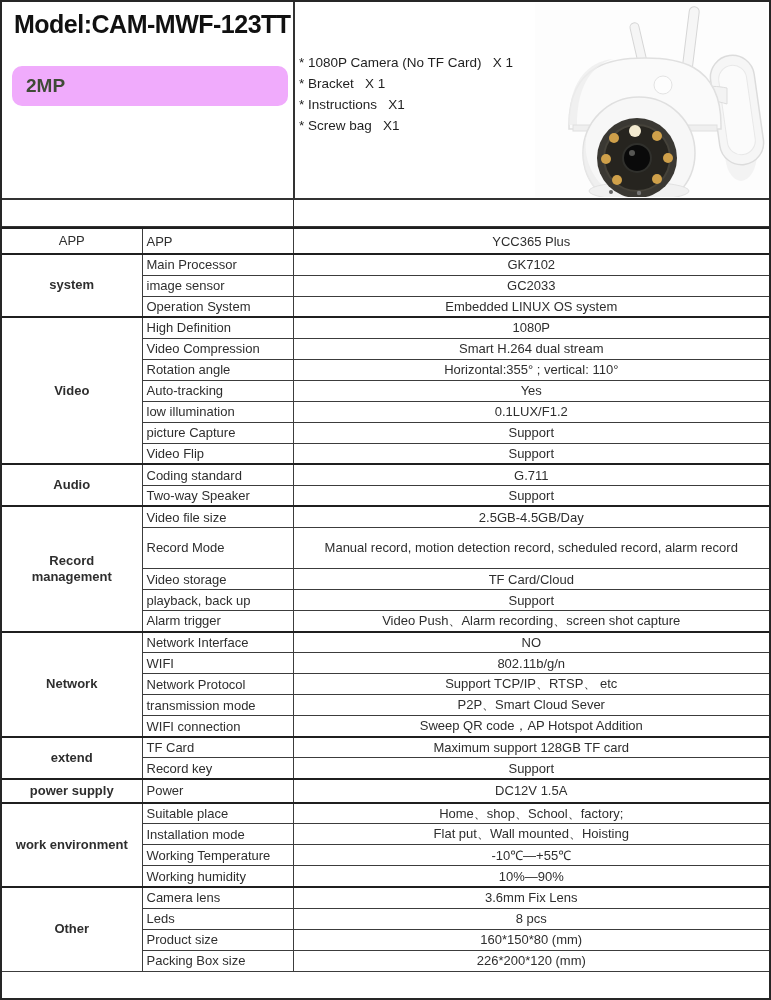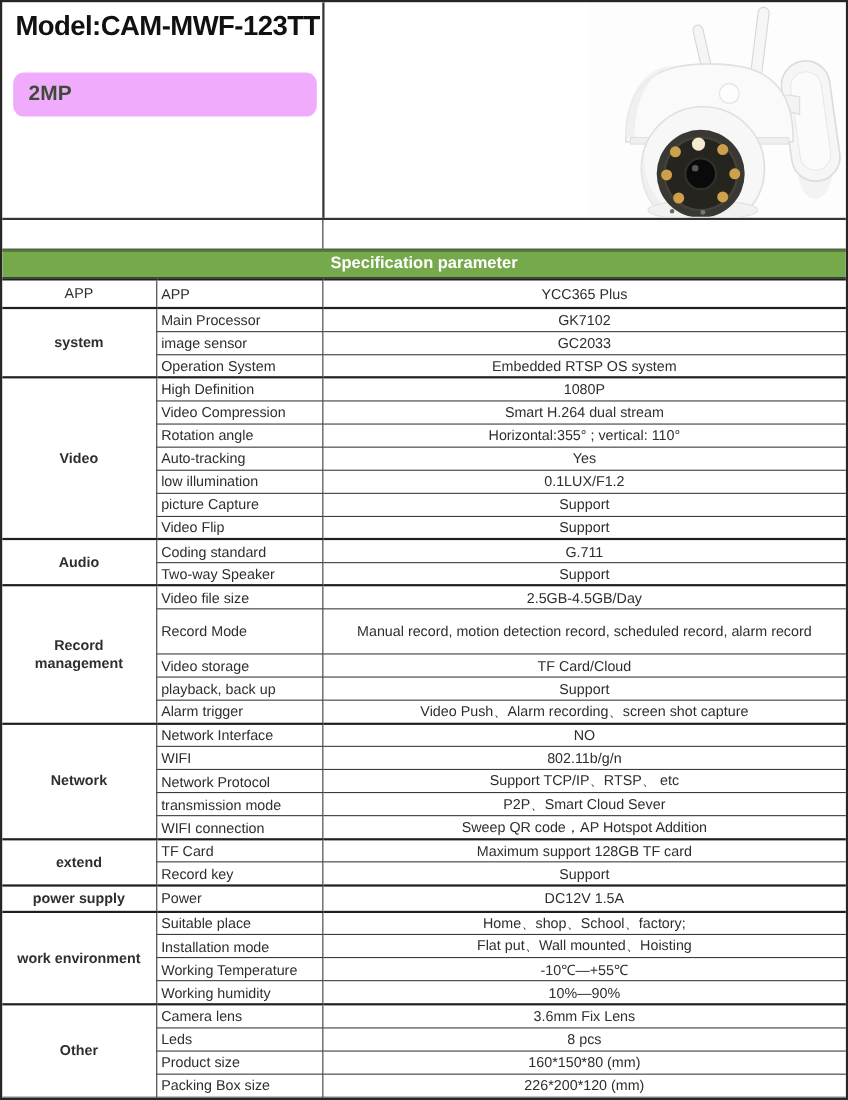--- a/index.html
+++ b/index.html
@@ -47,20 +47,21 @@
 <div class="page">
 
   <div class="top">
     <div class="top-left">
       <div class="model-title">Model:CAM-MWF-123TT</div>
       <div class="badge" id="badge" style="background: #f0abfc; color: rgb(63, 74, 54);">
         <span>2MP</span>
       </div>
     </div>
     <div class="top-right">
+      <ul class="bullets"><li>* 1080P Camera (No TF Card)   X 1</li><li>* Bracket   X 1</li><li>* Instructions   X1</li><li>* Screw bag   X1</li></ul>
 
       <svg class="camera" width="232" height="194" viewBox="0 0 232 194" xmlns="http://www.w3.org/2000/svg">
         <rect x="0" y="0" width="232" height="194" fill="#fdfdfd"></rect>
         <ellipse cx="206" cy="150" rx="16" ry="28" fill="#ededed" opacity="0.6"></ellipse>
 
         <g>
           <rect x="112" y="18" width="9" height="80" rx="4.5" fill="#f5f5f5" stroke="#d6d6d6" transform="rotate(-13 116 98)"></rect>
         </g>
         <g>
           <rect x="143" y="3" width="10" height="97" rx="5" fill="#f6f6f6" stroke="#d6d6d6" transform="rotate(7 148 100)"></rect>
@@ -101,23 +102,20 @@
           <circle cx="104" cy="190" r="2.2" fill="#777"></circle>
         </g>
       </svg>
     </div>
   </div>
 
   <div class="gap-row">
     <div class="vline"></div>
   </div>
 
-  <div class="spec-bar" id="spec-bar" style="background: rgb(118, 169, 75); border-top-color: rgb(79, 126, 45); color: rgb(255, 255, 255);">
-    <span>Specification parameter</span>
-  </div>
 
   <table class="spec">
     <colgroup>
       <col style="width:140px">
         <col style="width:151px">
         <col>
     </colgroup>
     <tbody>
         <tr class="sec-top" style="height: 26px;">
           <td class="cat plain" rowspan="1">APP</td>
@@ -128,21 +126,21 @@
           <td class="cat" rowspan="3">system</td>
           <td class="spec-name">Main Processor</td>
           <td class="val">GK7102</td>
         </tr>
         <tr style="height: 21px;">
           <td class="spec-name">image sensor</td>
           <td class="val">GC2033</td>
         </tr>
         <tr style="height: 21px;">
           <td class="spec-name">Operation System</td>
-          <td class="val">Embedded RTSP OS system</td>
+          <td class="val">Embedded LINUX OS system</td>
         </tr>
         <tr class="sec-top" style="height: 21px;">
           <td class="cat" rowspan="7">Video</td>
           <td class="spec-name">High Definition</td>
           <td class="val">1080P</td>
         </tr>
         <tr style="height: 21px;">
           <td class="spec-name">Video Compression</td>
           <td class="val">Smart H.264 dual stream</td>
         </tr>

